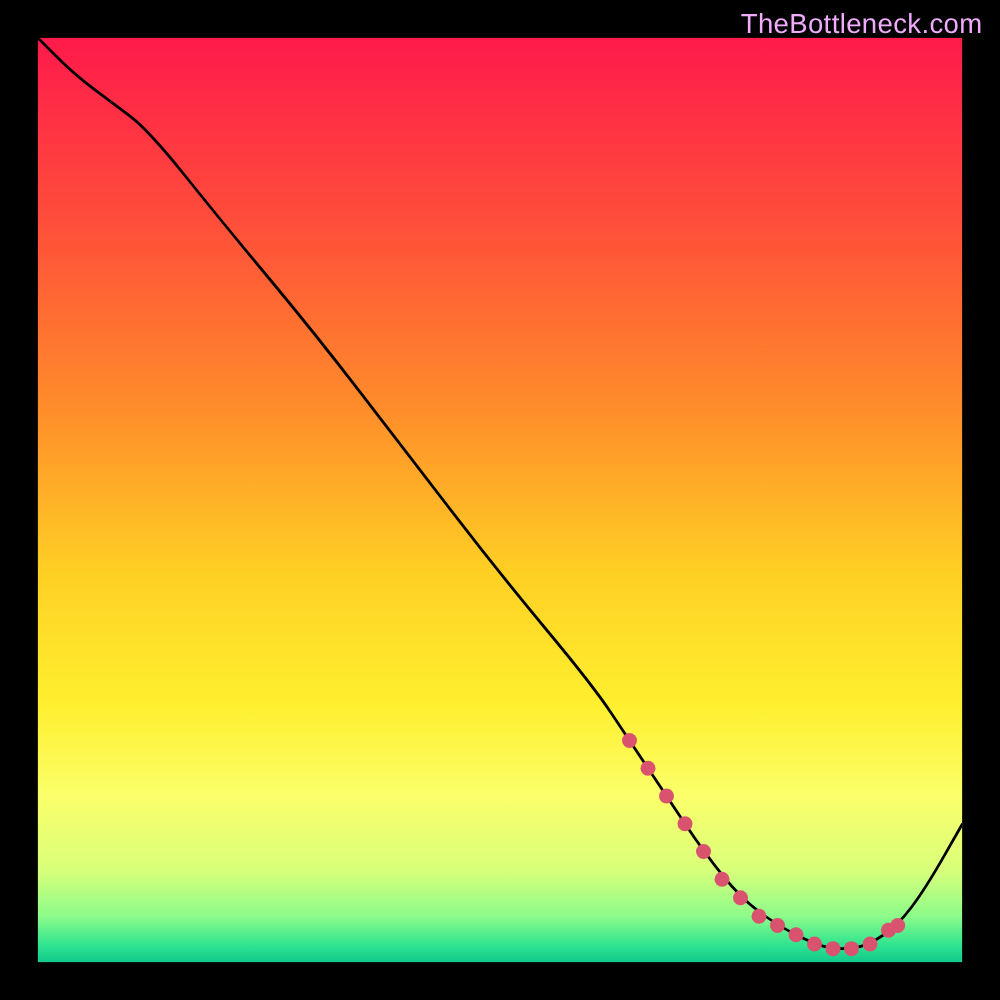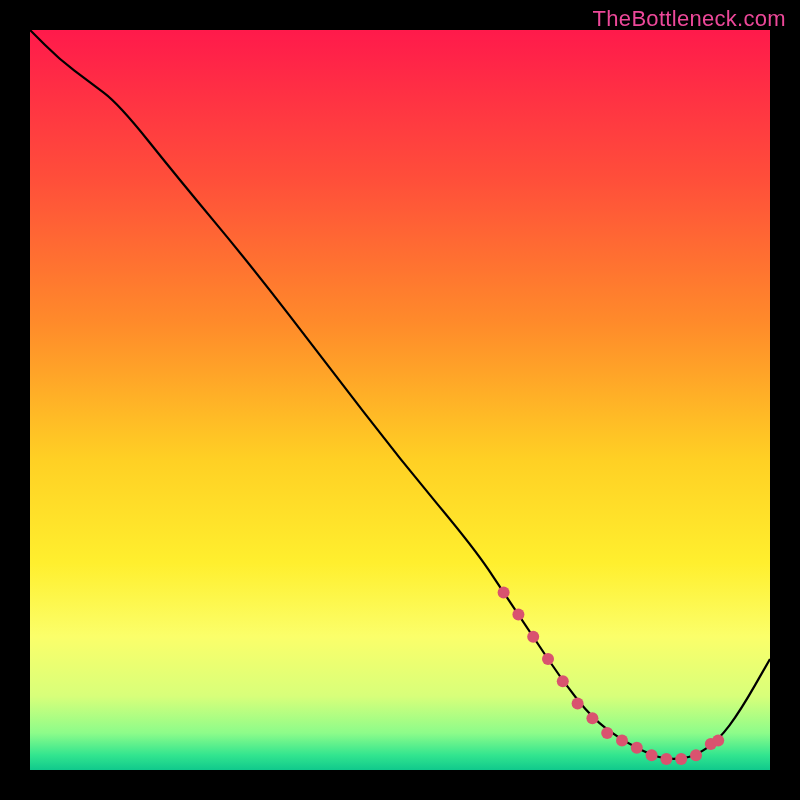--- a/index.html
+++ b/index.html
@@ -13,21 +13,21 @@
   }
   .container {
     position: relative;
     width: 800px;
     height: 800px;
   }
   .attribution {
     position: absolute;
     top: 6px;
     right: 14px;
-    color: #ec4899;
+    color: #f0abfc;
     font-size: 22px;
     letter-spacing: 0.3px;
     font-weight: 500;
     z-index: 10;
   }
   .plot-area {
     position: absolute;
     left: 30px;
     top: 30px;
     width: 740px;

